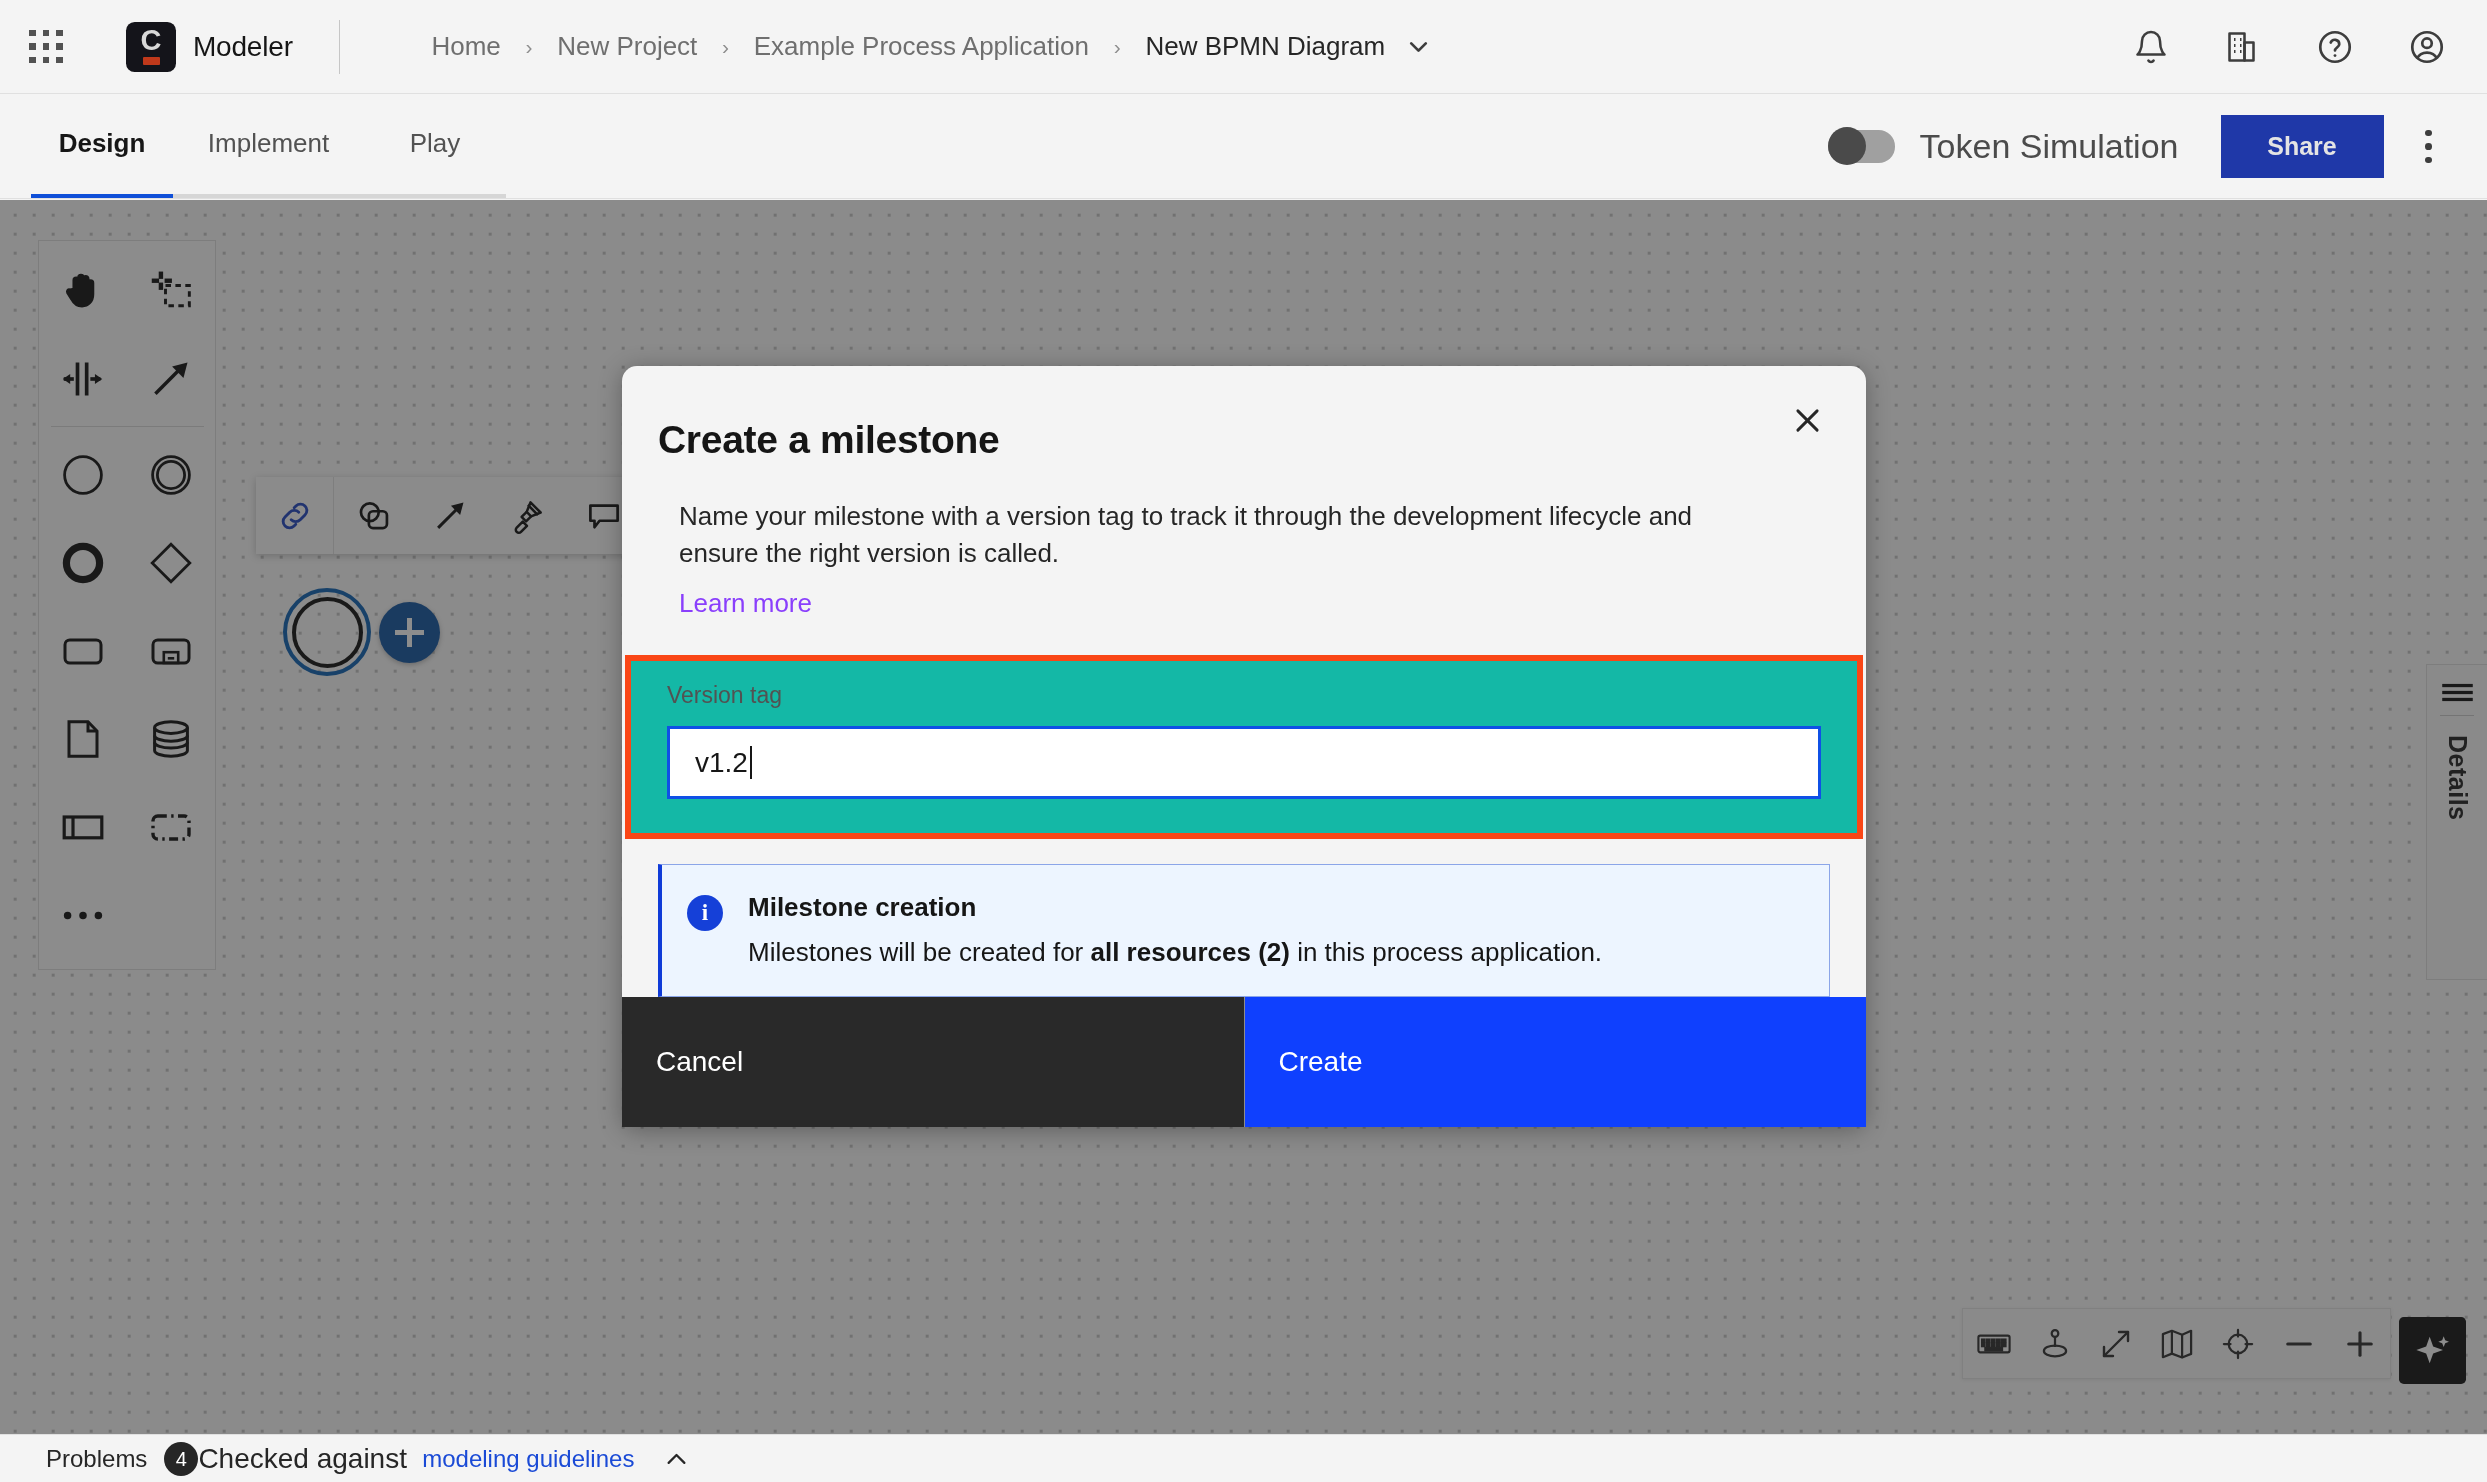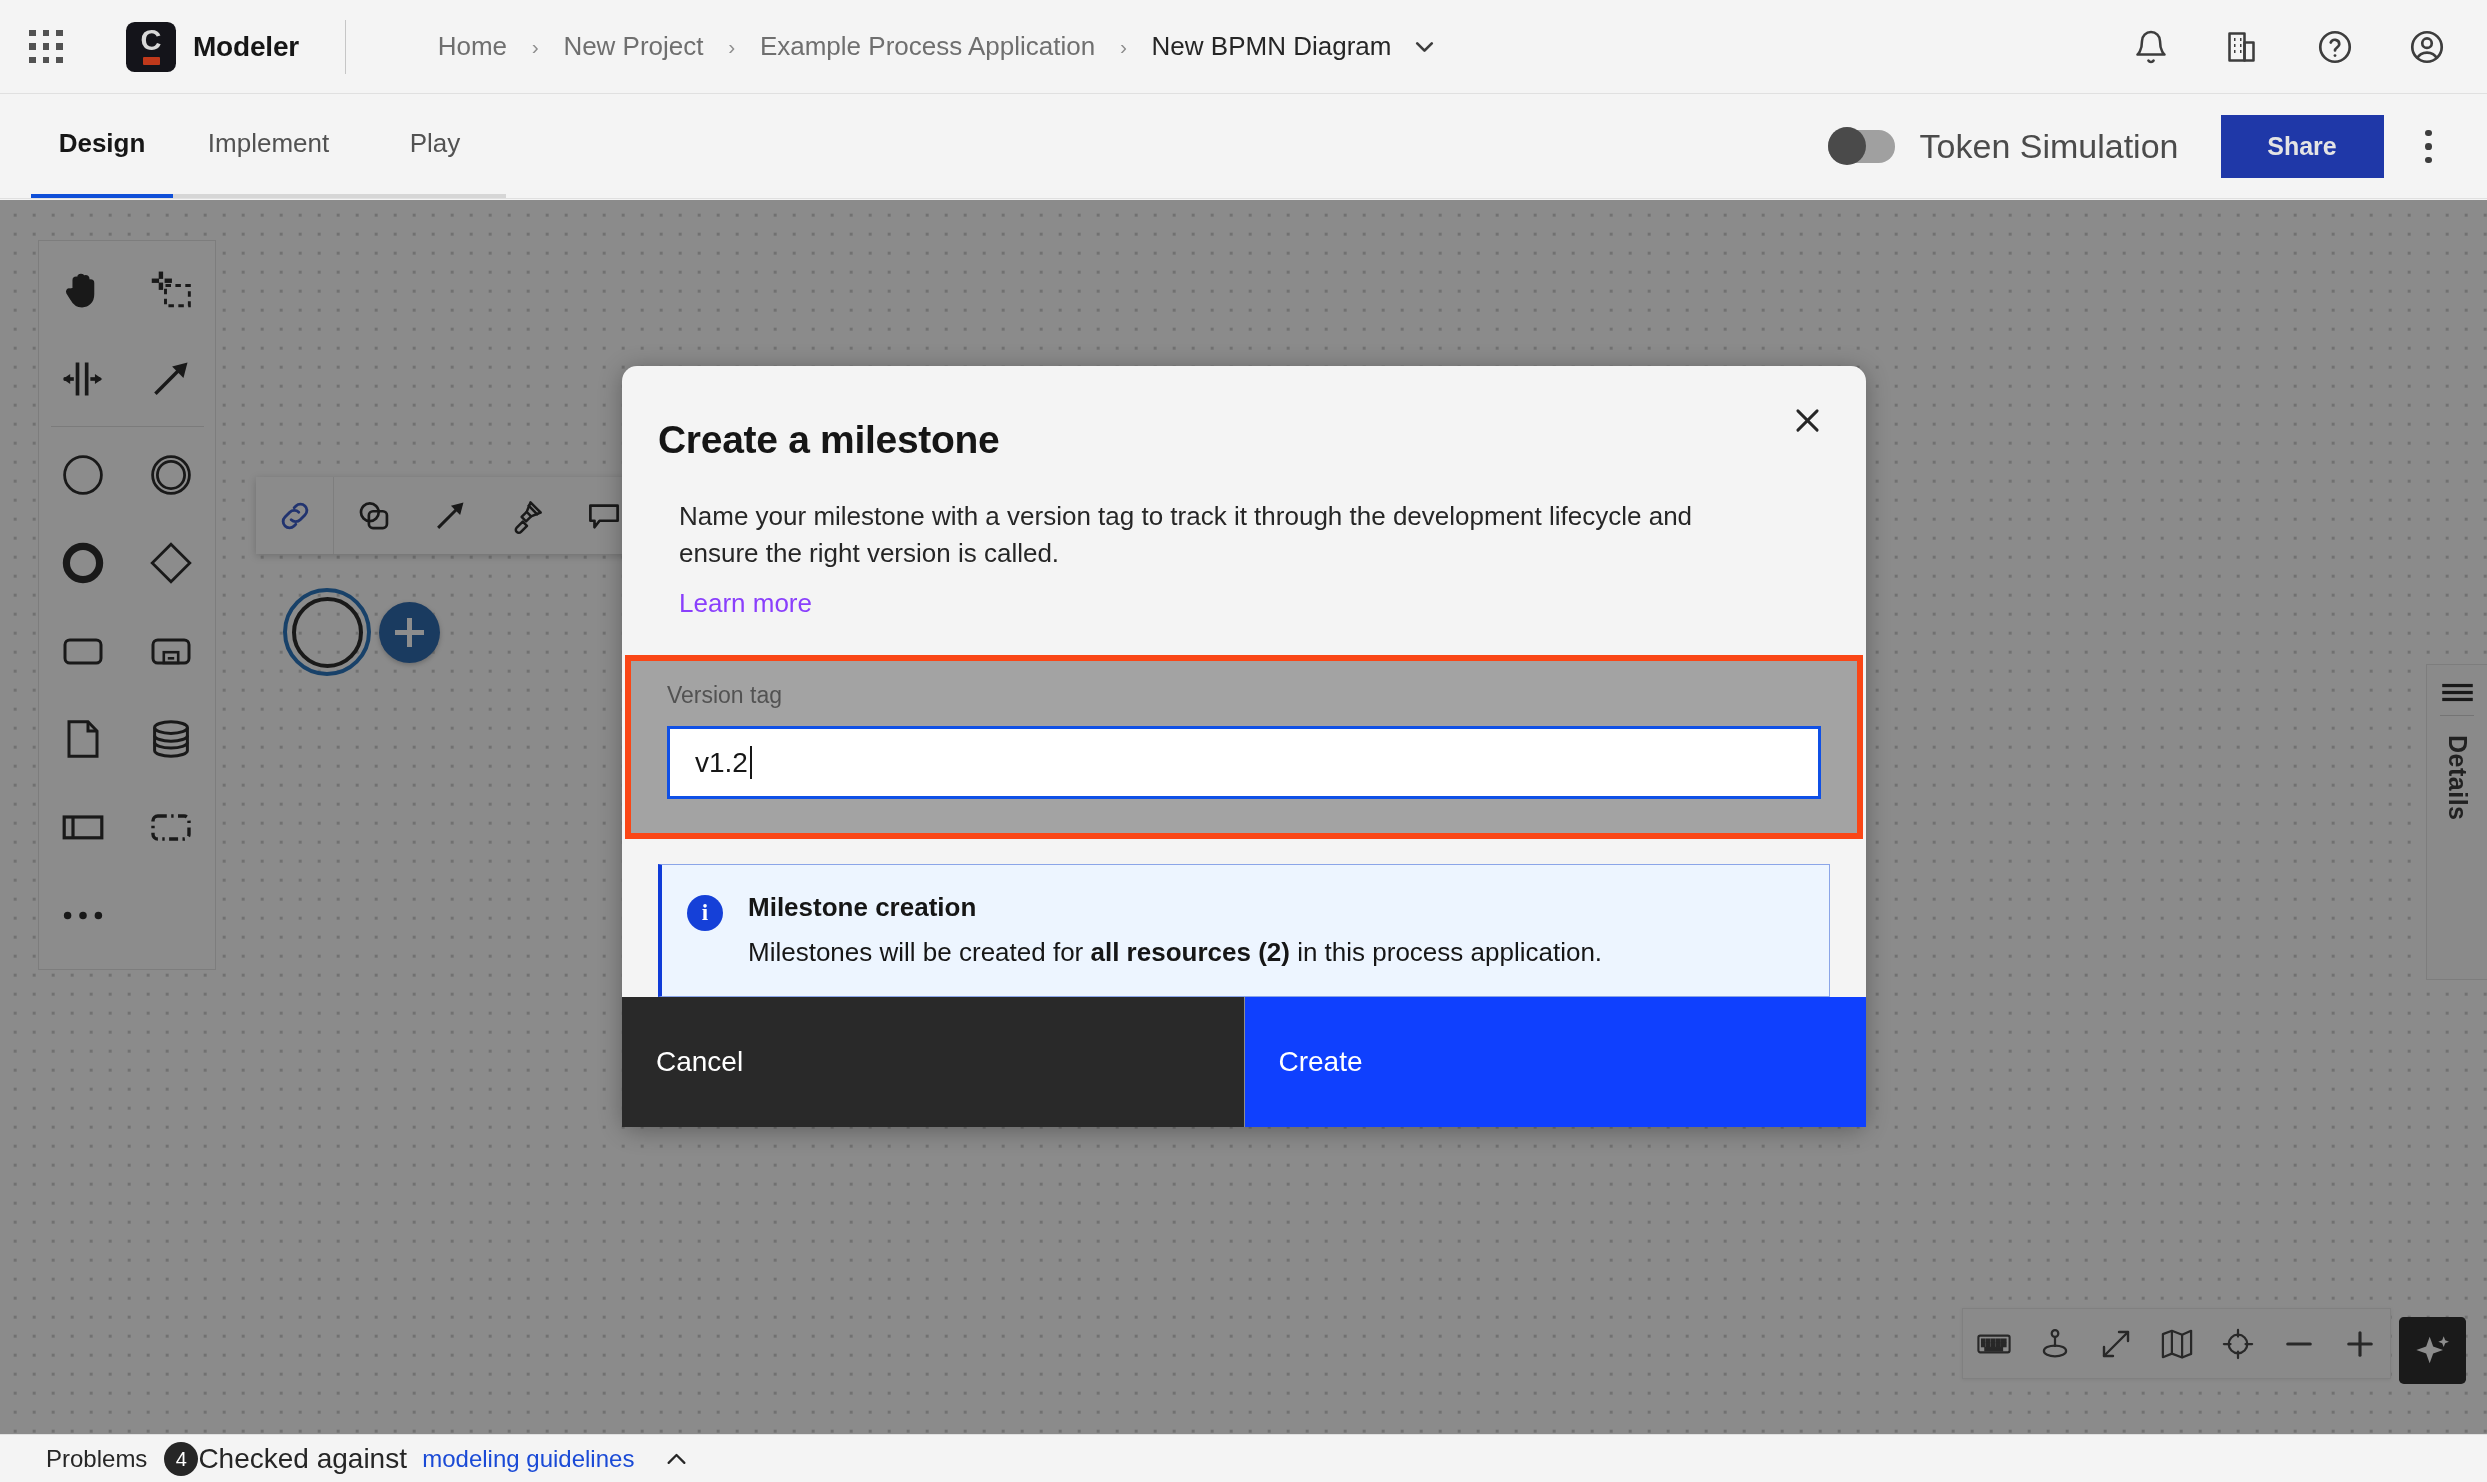--- a/index.html
+++ b/index.html
@@ -45,21 +45,21 @@
   }
   .brand-logo .c {
     color: #d8d8d8; font-size: 29px; font-weight: bold;
     line-height: 1; font-family: "Liberation Sans", sans-serif;
     margin-bottom: 1.9px; margin-top: -1.9px;
   }
   .brand-logo .bar {
     width: 17px; height: 7.7px; background: #c0391b; border-radius: 1px;
   }
   .brand-name {
-    font-size: 28px; color: #161616; font-weight: 700; letter-spacing: -0.2px;
+    font-size: 28px; color: #161616; font-weight: 400; letter-spacing: -0.2px;
   }
   .hdr-sep {
     width: 1px; height: 54px; background: #c6c6c6; margin-left: 46px;
   }
   .breadcrumb {
     display: flex; align-items: center; gap: 0;
     margin-left: 86px; font-size: 26px;
   }
   .bc-item {
     color: #6f6f6f; cursor: pointer; padding: 3.8px 5.7px; white-space: nowrap;
@@ -302,21 +302,21 @@
   }
   .learn-more {
     display: inline-block; margin-top: 13.4px;
     font-size: 26px; color: #8a3ffc; cursor: pointer;
   }
 
   .field-highlight {
     margin: 33px 2.9px 0 2.9px;
     border: 6.7px solid #fa4616;
     padding: 21px 36px 34px 36px;
-    background: #a3a3a3;
+    background: #14b8a6;
   }
   .field-label {
     font-size: 23px; color: #525252; margin-bottom: 17px;
   }
   .field-input {
     width: 100%; height: 73px;
     background: #ffffff;
     border: 3.8px solid #0f50e6;
     font-size: 28px; color: #161616;
     padding: 0 25px;

